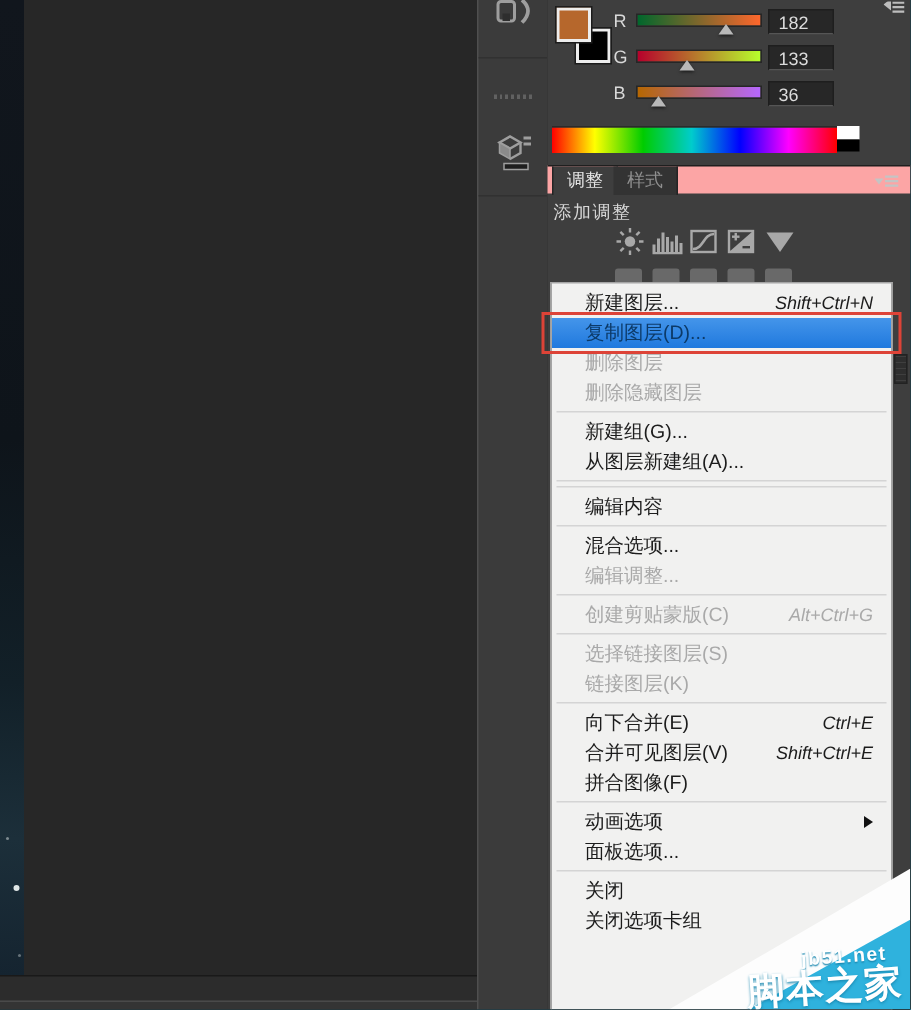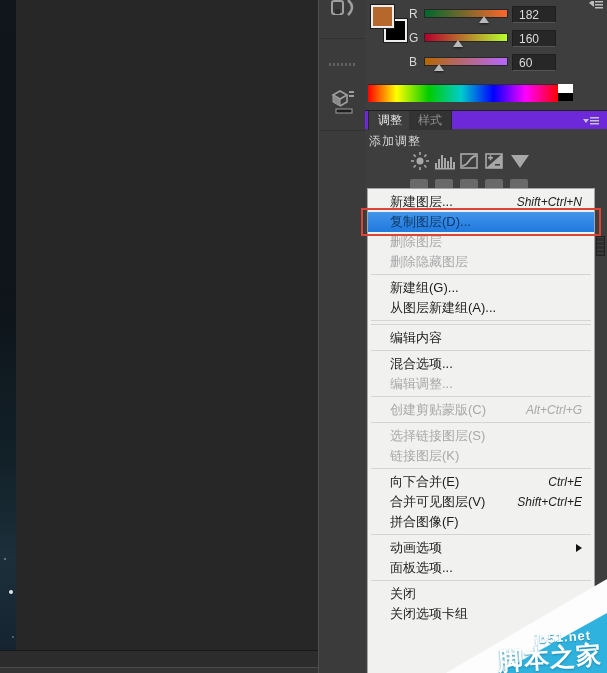--- a/index.html
+++ b/index.html
@@ -39,21 +39,21 @@
     filter:drop-shadow(0 1px 1px #1a1a1a);}
   .chan-value{position:absolute;left:147px;width:44px;height:17px;background:#272727;
     border:1px solid #1e1e1e;border-bottom-color:#555;color:#dcdcdc;font-size:12px;
     line-height:17px;padding-left:6px;box-sizing:border-box;}
   .ramp{position:absolute;left:3px;top:84px;width:190px;height:17px;border-top:1px solid #2b2b2b;
     background:linear-gradient(90deg,#f00 0%,#ff0 15%,#0c0 32%,#0cc 49%,#00f 66%,#f0f 83%,#f00 100%);}
   .ramp-white{position:absolute;left:193px;top:84px;width:15px;height:9px;background:#fff;}
   .ramp-black{position:absolute;left:193px;top:93px;width:15px;height:8px;background:#000;}
 
   
-  .tabbar{position:absolute;left:0;top:110px;width:242px;height:19px;background:#6d28d9;
+  .tabbar{position:absolute;left:0;top:110px;width:242px;height:19px;background:#fca5a5;
     border-top:1px solid #1f1f1f;box-sizing:border-box;}
   .tab{position:absolute;top:0;height:19px;line-height:19px;padding:0 9px;font-size:12px;}
   .tab.active{background:#3e3e3e;color:#e4e4e4;border-left:1px solid #242424;border-right:1px solid #242424;}
   .tab.inactive{background:#333;color:#8f8f8f;border-right:1px solid #242424;}
   .flyout{position:absolute;}
 
   .section-label{position:absolute;left:4px;top:133px;font-size:12px;color:#d6d6d6;letter-spacing:1px;}
   .adj-icon{position:absolute;top:152px;width:22px;height:19px;}
   .adj-partial{position:absolute;top:179px;width:18px;height:9px;background:#8c8c8c;opacity:.55;border-radius:2px 2px 0 0;}
   .scroll-thumb{position:absolute;left:231px;top:236px;width:9px;height:20px;background:#2e2e2e;
@@ -132,25 +132,25 @@
       <div class="swatch fg-swatch" style="background: rgb(182, 103, 44);"></div>
       <div class="swatch bg-swatch" style="background: rgb(0, 0, 0);"></div>
       <div id="channels">
           <span class="chan-label" style="left:44px;top:7px;">R</span>
      <div class="chan-track" style="top:9px;background:linear-gradient(90deg,#00672C,#FF672C);"></div>
      <div class="chan-thumb" style="left:114.06px;top:16px;"></div>
      <div class="chan-value" style="top:6px;">182</div>
           <span class="chan-label" style="left:44px;top:31px;">G</span>
      <div class="chan-track" style="top:33px;background:linear-gradient(90deg,#B6002C,#B6FF2C);"></div>
      <div class="chan-thumb" style="left:87.936px;top:40px;"></div>
-     <div class="chan-value" style="top:30px;">160</div>
+     <div class="chan-value" style="top:30px;">133</div>
           <span class="chan-label" style="left:44px;top:55px;">B</span>
      <div class="chan-track" style="top:57px;background:linear-gradient(90deg,#B66700,#B667FF);"></div>
      <div class="chan-thumb" style="left:68.532px;top:64px;"></div>
-     <div class="chan-value" style="top:54px;">60</div>
+     <div class="chan-value" style="top:54px;">36</div>
         </div>
       <div class="ramp"></div>
       <div class="ramp-white"></div>
       <div class="ramp-black"></div>
       <svg class="flyout" style="left:224px;top:1px;" width="14" height="8">
         <path d="M0 2 l5 4 l0 -8 z" fill="#bdbdbd"></path>
         <rect x="6" y="0" width="8" height="1.5" fill="#bdbdbd"></rect>
         <rect x="6" y="3" width="8" height="1.5" fill="#bdbdbd"></rect>
         <rect x="6" y="6" width="8" height="1.5" fill="#bdbdbd"></rect>
       </svg>

